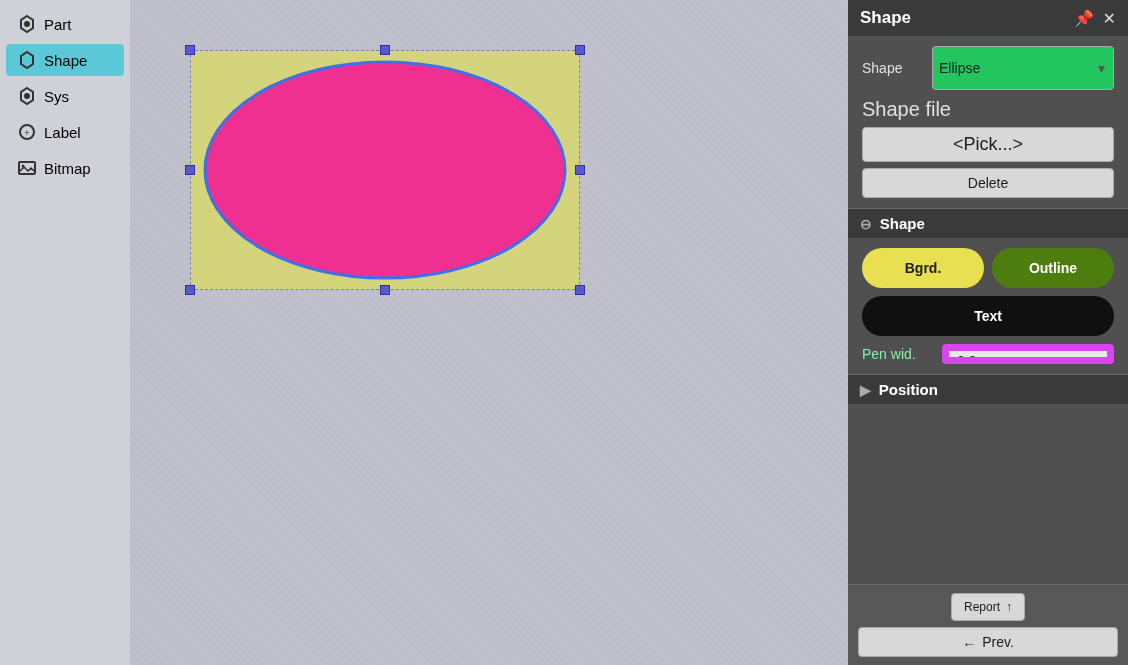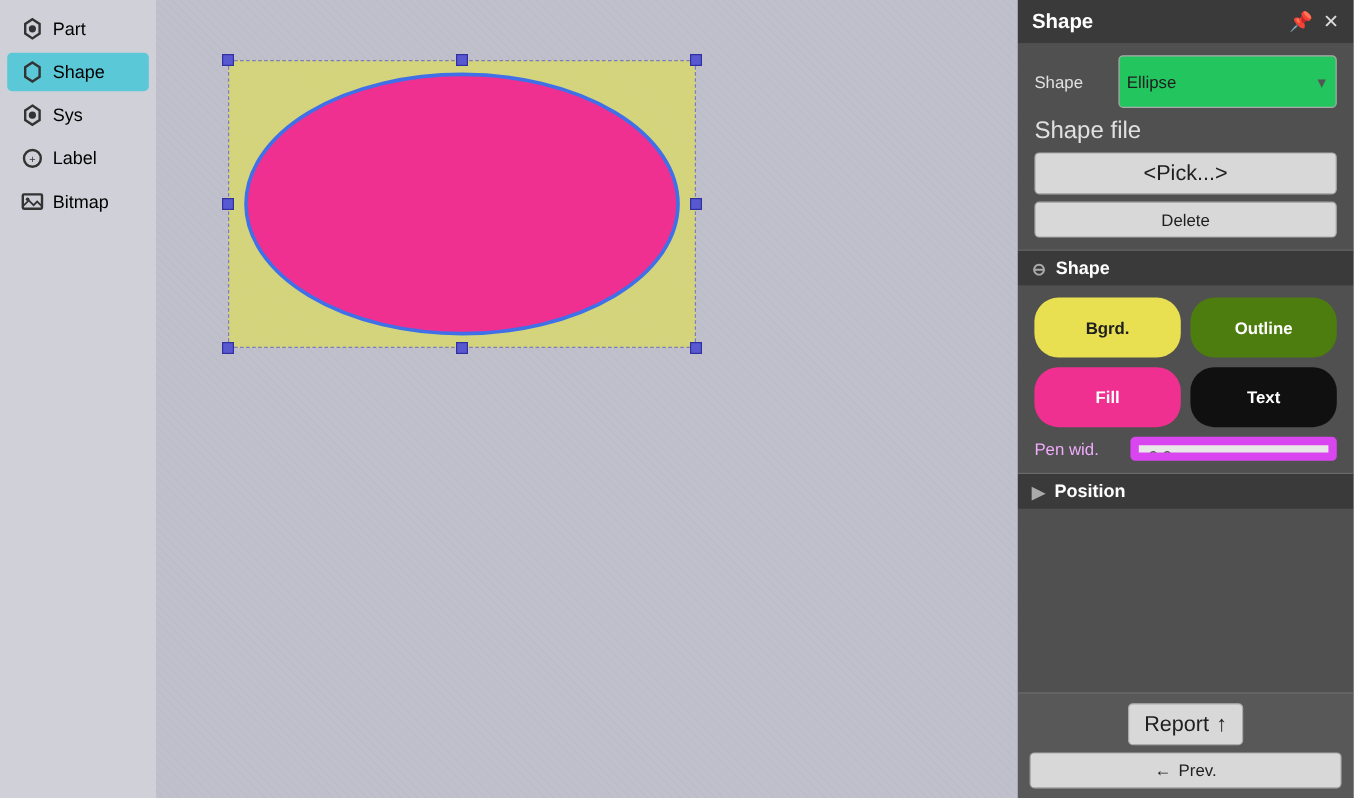--- a/index.html
+++ b/index.html
@@ -205,21 +205,21 @@
       background: #505050;
       border-bottom: 1px solid #6a6a6a;
     }
     .color-row {
       display: flex;
       gap: 8px;
       margin-bottom: 8px;
     }
     .color-btn {
       flex: 1;
-      height: 50px;
+      height: 40px;
       border-radius: 20px;
       border: none;
       font-size: 14px;
       font-weight: bold;
       cursor: pointer;
       display: flex;
       align-items: center;
       justify-content: center;
     }
     .color-btn.bgrd {
@@ -238,21 +238,21 @@
       background: #101010;
       color: #ffffff;
       text-align: right;
     }
     .pen-row {
       display: flex;
       align-items: center;
       gap: 10px;
     }
     .pen-label {
-      color: #f0abfc;
+      color: #86efac;
       font-size: 14px;
       min-width: 70px;
     }
     .pen-input-wrapper {
       flex: 1;
       display: flex;
       align-items: flex-start;
       background: #e8e8e8;
       border: 7px solid #d946ef;
       border-radius: 4px;
@@ -288,21 +288,21 @@
     .report-row {
       display: flex;
       justify-content: center;
     }
     .report-btn {
       background: #d8d8d8;
       color: #202020;
       border: 1px solid #aaa;
       border-radius: 4px;
       padding: 6px 12px;
-      font-size: 18px;
+      font-size: 12px;
       cursor: pointer;
       display: flex;
       align-items: center;
       gap: 6px;
     }
     .nav-row {
       display: flex;
       gap: 8px;
       justify-content: center;
     }
@@ -433,21 +433,20 @@
     <span class="section-icon">⊖</span>
     <span>Shape</span>
   </div>
 
   <div class="visual-section">
     <div class="color-row">
       <button class="color-btn bgrd">Bgrd.</button>
       <button class="color-btn outline">Outline</button>
     </div>
     <div class="color-row">
-      <button class="color-btn fill">Fill</button>
       <button class="color-btn text-btn">Text</button>
     </div>
     <div class="pen-row">
       <span class="pen-label">Pen wid.</span>
       <div class="pen-input-wrapper">
         <input class="pen-input" type="text" value="2.8" style="">
 
       </div>
     </div>
   </div>

